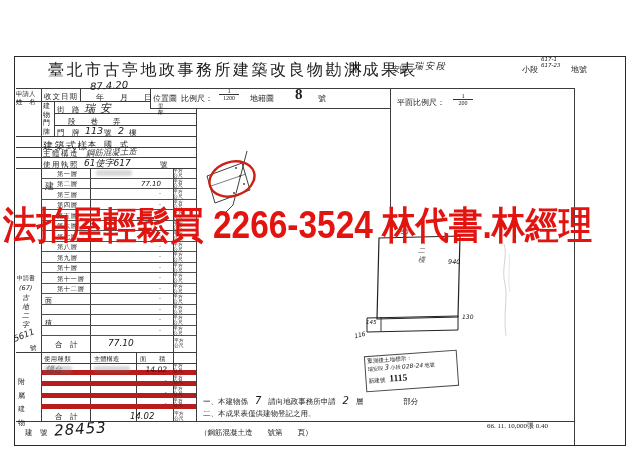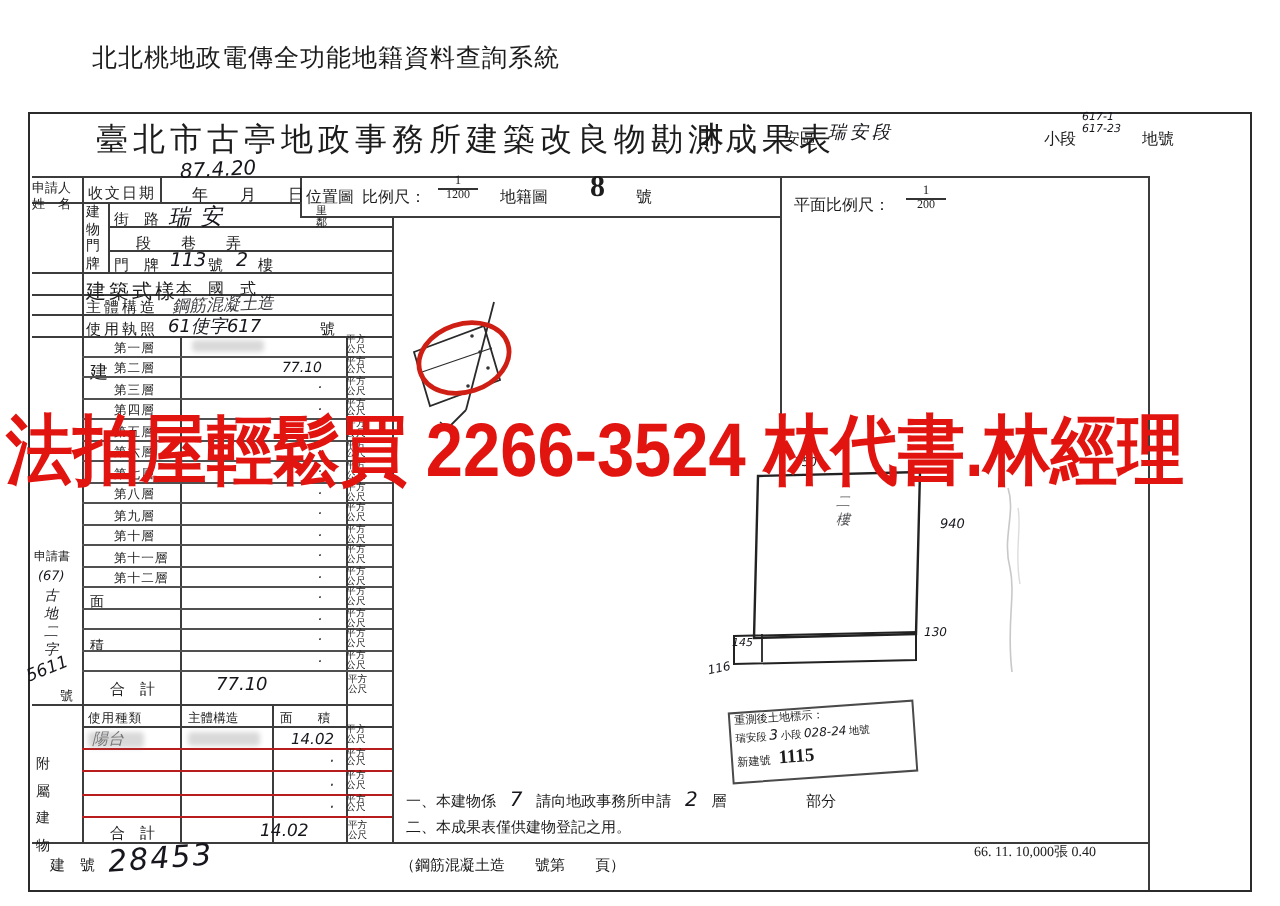--- a/index.html
+++ b/index.html
@@ -10,40 +10,39 @@
   .hw{font-family:"DejaVu Sans",sans-serif;font-style:italic;color:#16161c;}
   .hl{position:absolute;height:1px;background:#3c3c3c;}
   .vl{position:absolute;width:1px;background:#3c3c3c;}
   .box{position:absolute;box-sizing:border-box;border:1.5px solid #2b2b2b;}
   .stack{position:absolute;word-break:break-all;white-space:normal;}
   .sm{position:absolute;background:#787878;opacity:.28;filter:blur(1.3px);border-radius:2px;}
   .frac{position:absolute;text-align:center;}
   .frac .num{display:block;border-bottom:1px solid #333;font-size:6.5px;line-height:7px;}
   .frac .den{display:block;font-size:6px;line-height:7px;}
   .frow{position:absolute;left:0;width:155px;height:10.53px;border-bottom:1px solid #505050;box-sizing:border-box;}
-  .arow{position:absolute;left:0;width:155px;height:11.5px;border-bottom:1px solid #b91c1c;box-sizing:border-box;}
+  .arow{position:absolute;left:0;width:155px;height:11.5px;border-bottom:5px solid #b91c1c;box-sizing:border-box;}
   .flab{position:absolute;left:16px;top:1.5px;font-size:6.3px;letter-spacing:.5px;}
   .fval{position:absolute;left:48px;top:1px;width:72px;text-align:right;font-size:7px;}
   .ause{position:absolute;left:5px;top:1px;font-size:8px;opacity:.6;}
   .aval{position:absolute;left:78px;top:1.5px;width:48px;text-align:right;font-size:7.5px;}
   .unit{position:absolute;left:132px;top:1px;width:14px;font-size:4.8px;line-height:4.8px;
         letter-spacing:.2px;word-break:break-all;white-space:normal;color:#222;}
   .watermark{position:absolute;left:3px;top:200px;font-size:38px;font-weight:700;
              white-space:nowrap;transform:scaleX(.88);transform-origin:left top;
              font-family:"Liberation Sans",sans-serif;z-index:60;}
   .stamp{position:absolute;left:365px;top:353px;width:93px;height:36px;box-sizing:border-box;
          border:1.2px solid #4a4a4a;transform:rotate(-4deg);padding:1px 2px;z-index:5;}
   svg{position:absolute;overflow:visible;}
 </style>
 </head>
 <body>
 
 <div class="page">
 
-  <div class="t serif" style="left:46px;top:21px;font-size:12.5px;letter-spacing:.5px;">北北桃地政電傳全功能地籍資料查詢系統</div>
 
   <div class="box" style="left:14px;top:56px;width:612px;height:390px;"></div>
 
   <div class="t serif" style="left:48px;top:60px;font-size:16px;font-weight:400;letter-spacing:2.5px;">臺北市古亭地政事務所建築改良物勘測成果表</div>
   <div class="t serif" style="left:350px;top:60px;font-size:11.5px;font-weight:600;">大</div>
   <div class="t serif" style="left:392px;top:64px;font-size:8px;">安區</div>
   <div class="t hw" style="left:414px;top:60px;font-size:9px;letter-spacing:2px;">瑞安段</div>
   <div class="t serif" style="left:522px;top:64px;font-size:8px;">小段</div>
   <div class="t hw" style="left:541px;top:56px;font-size:5.5px;line-height:6px;white-space:normal;width:26px;">
     <span>617-1</span><br>
@@ -289,20 +288,20 @@
 
   <svg style="left:355px;top:222px;" width="162" height="125" viewBox="0 0 162 125">
     <polygon points="24,16 105,14 103,95 22,97" fill="none" stroke="#222" stroke-width="1.2"></polygon>
     <polygon points="12,96 103,94 103,108 12,110" fill="none" stroke="#222" stroke-width="1"></polygon>
     <line x1="26" y1="95" x2="26" y2="109" stroke="#222" stroke-width="0.9"></line>
     <path d="M149,22 c4,12 -3,25 1,40 c3,14 -2,28 1,52" fill="none" stroke="#9a9a9a" stroke-width="0.8" opacity="0.55"></path>
     <path d="M154,32 c2,10 -2,22 1,38" fill="none" stroke="#9a9a9a" stroke-width="0.7" opacity="0.35"></path>
   </svg>
   <div class="stack hw" style="left:418px;top:247px;width:9px;font-size:7px;line-height:8.5px;opacity:.75;">二樓</div>
   <div class="t hw" style="left:397px;top:228px;font-size:6px;">750</div>
-  <div class="t hw" style="left:470px;top:258px;font-size:6.5px;">940</div>
+  <div class="t hw" style="left:448px;top:258px;font-size:6.5px;">940</div>
   <div class="t hw" style="left:462px;top:313px;font-size:6px;">130</div>
   <div class="t hw" style="left:366px;top:318.5px;font-size:5.5px;">145</div>
   <div class="t hw" style="left:354px;top:331px;font-size:6px;transform:rotate(-12deg);">116</div>
 
   <div class="watermark" style="color: rgb(226, 20, 16);">法拍屋輕鬆買 2266-3524 林代書.林經理</div>
 
 </div>
 
 </body></html>

